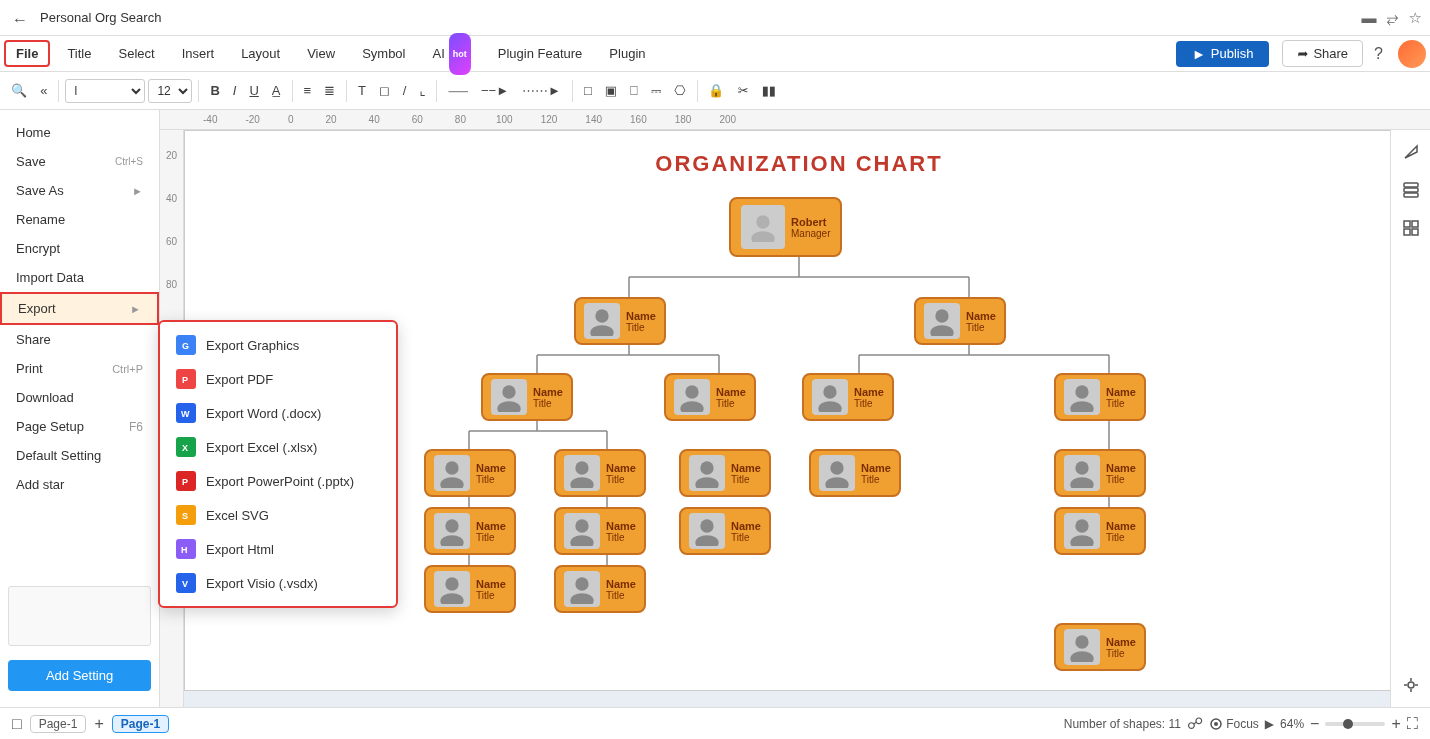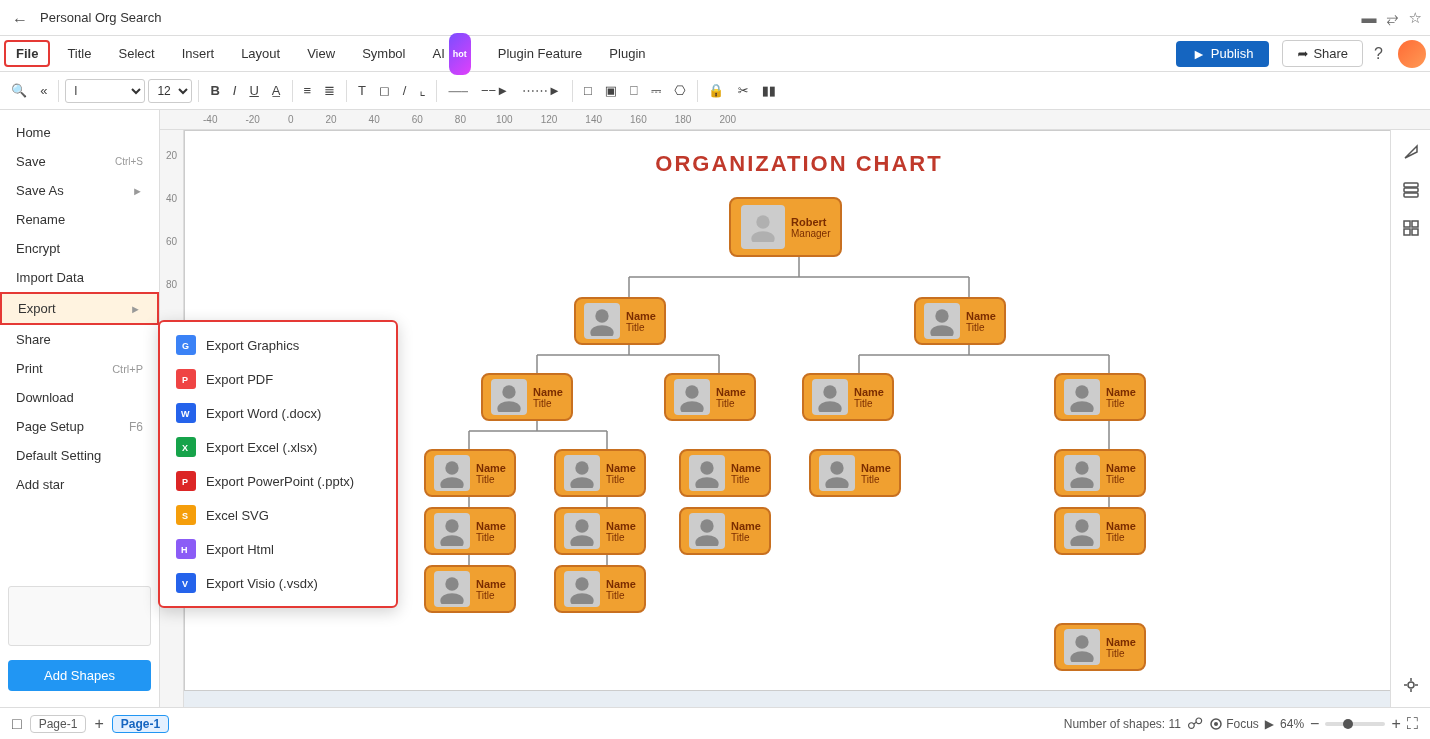--- a/index.html
+++ b/index.html
@@ -254,21 +254,21 @@
     <div class="sidebar-item">Download</div>
     <div class="sidebar-item">
       <span>Page Setup</span>
       <span style="color:#999;font-size:12px;">F6</span>
     </div>
     <div class="sidebar-item">Default Setting</div>
     <div class="sidebar-item">Add star</div>
     <div style="flex:1;"></div>
 
     <div style="margin: 6px 8px; border: 1px solid #ddd; height: 60px; background: #f9f9f9; border-radius: 3px;"></div>
-    <button class="add-shapes-btn">Add Shapes</button>
+    <button class="add-shapes-btn">Add Setting</button>
 
     <div id="export-submenu">
       <div class="export-item">
         <div class="export-icon" style="background:#3b82f6;">
           <svg width="14" height="14" viewBox="0 0 14 14">
               <rect width="14" height="14" fill="#3b82f6" rx="2"></rect>
               <text x="3" y="11" font-size="9" fill="#fff" font-weight="bold">G</text>
             </svg>
         </div>
         <span>Export Graphics</span>

